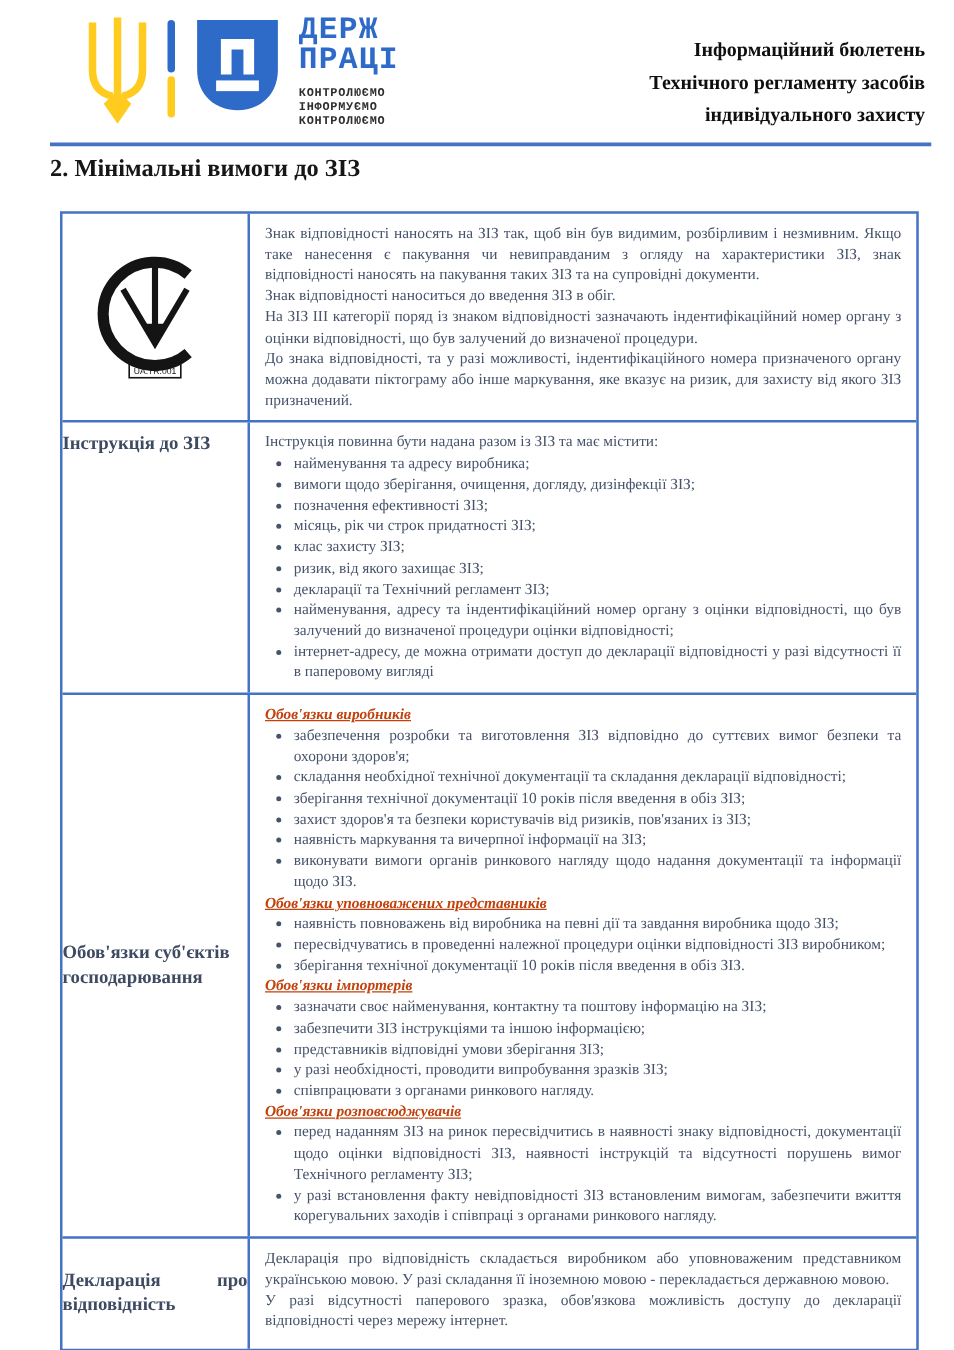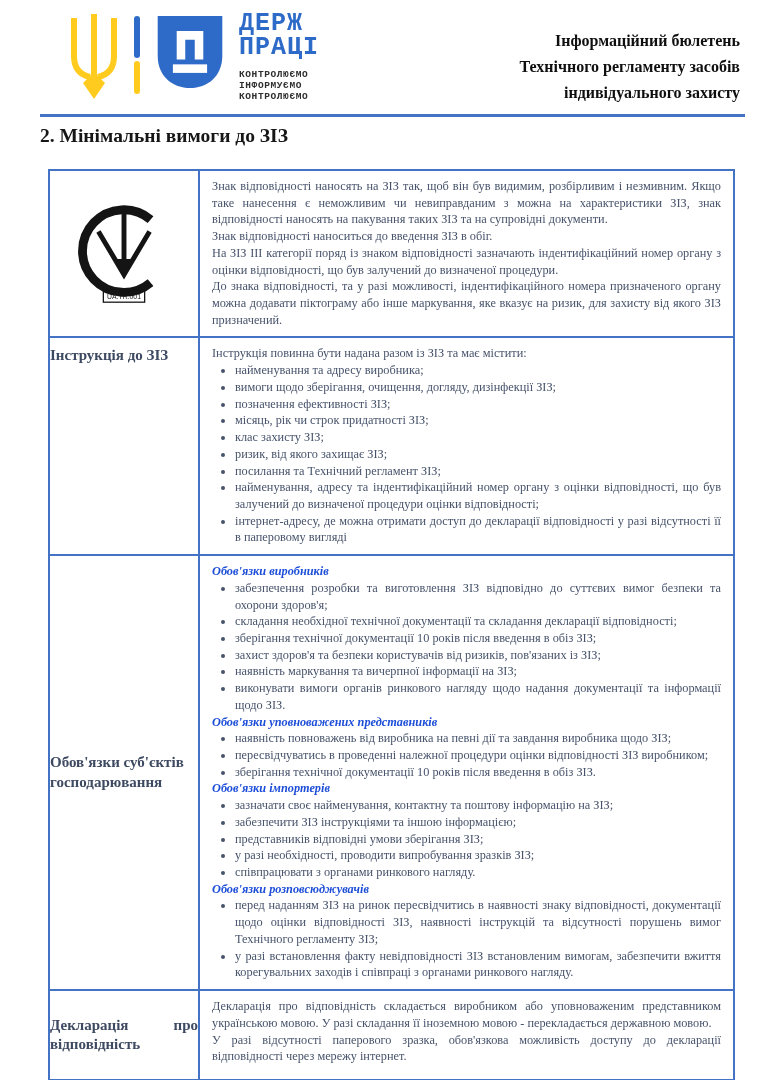--- a/index.html
+++ b/index.html
@@ -32,21 +32,21 @@
   .row-mark   { min-height:164px; }
   .row-instr  { min-height:188px; }
   .row-duties { min-height:366px; }
   .row-decl   { min-height:90px; }
   .label { font-weight:bold; font-size:15px; color:#3E4A61; line-height:1.3; }
   .label.justify { text-align:justify; }
   .cell { font-size:12.3px; color:#47536B; line-height:1.36; text-align:justify; }
   .cell p { margin:0; }
   ul.bullets { margin:0; padding-left:23px; list-style:disc; }
   ul.bullets li { margin:0; }
-  .sec-head { font-weight:bold; font-style:italic; color:#1d4ed8; }
+  .sec-head { font-weight:bold; font-style:italic; color:#c2410c;text-decoration:underline; }
   .mark-wrap { display:flex; justify-content:center; align-items:center; width:100%; height:100%; }
   
   .footer-note { margin:15px 20px 0 40px; max-width:706px; font-weight:bold; font-style:italic; font-size:13.2px; line-height:1.65; color:#242424; }
 </style>
 </head>
 <body>
 
 <div class="page">
 
   <div class="header">
@@ -98,41 +98,41 @@
             <path d="M87 28 A42 42 0 1 0 87 92" fill="none" stroke="#141414" stroke-width="9"></path>
             <path d="M34 40 L60 84 L86 40" fill="none" stroke="#141414" stroke-width="5"></path>
             <path d="M60 20 L60 84" stroke="#141414" stroke-width="5"></path>
             <polygon points="60,88 51,68 69,68" fill="#141414"></polygon>
             <rect x="39" y="100" width="42" height="12" fill="none" stroke="#141414" stroke-width="1.3"></rect>
             <text x="60" y="109" font-size="7" text-anchor="middle" font-family="Liberation Sans, sans-serif" fill="#141414">UA.TR.001</text>
           </svg>
         </div>
       </div>
       <div class="t-right cell">
-          <p>Знак відповідності наносять на ЗІЗ так, щоб він був видимим, розбірливим і незмивним. Якщо таке нанесення є неможливим чи невиправданим з можна на характеристики ЗІЗ, знак відповідності наносять на пакування таких ЗІЗ та на супровідні документи.</p>
+          <p>Знак відповідності наносять на ЗІЗ так, щоб він був видимим, розбірливим і незмивним. Якщо таке нанесення є пакування чи невиправданим з огляду на характеристики ЗІЗ, знак відповідності наносять на пакування таких ЗІЗ та на супровідні документи.</p>
           <p>Знак відповідності наноситься до введення ЗІЗ в обіг.</p>
           <p>На ЗІЗ ІІІ категорії поряд із знаком відповідності зазначають індентифікаційний номер органу з оцінки відповідності, що був залучений до визначеної процедури.</p>
           <p>До знака відповідності, та у разі можливості, індентифікаційного номера призначеного органу можна додавати піктограму або інше маркування, яке вказує на ризик, для захисту від якого ЗІЗ призначений.</p>
         </div>
     </div>
 
     <div class="t-row row-instr">
       <div class="t-left">
         <div class="label">Інструкція до ЗІЗ</div>
       </div>
       <div class="t-right cell">
         <p>Інструкція повинна бути надана разом із ЗІЗ та має містити:</p>
         <ul class="bullets">
             <li>найменування та адресу виробника;</li>
             <li>вимоги щодо зберігання, очищення, догляду, дизінфекції ЗІЗ;</li>
             <li>позначення ефективності ЗІЗ;</li>
             <li>місяць, рік чи строк придатності ЗІЗ;</li>
             <li>клас захисту ЗІЗ;</li>
             <li>ризик, від якого захищає ЗІЗ;</li>
-            <li>посилання та Технічний регламент ЗІЗ;</li>
+            <li>декларації та Технічний регламент ЗІЗ;</li>
             <li>найменування, адресу та  індентифікаційний номер органу з оцінки відповідності, що був залучений до визначеної процедури оцінки відповідності;</li>
             <li>інтернет-адресу, де можна отримати доступ до декларації відповідності у разі відсутності її в паперовому вигляді</li>
           </ul>
       </div>
     </div>
 
     <div class="t-row row-duties">
       <div class="t-left vcenter">
         <div class="label">Обов'язки суб'єктів господарювання</div>
       </div>

